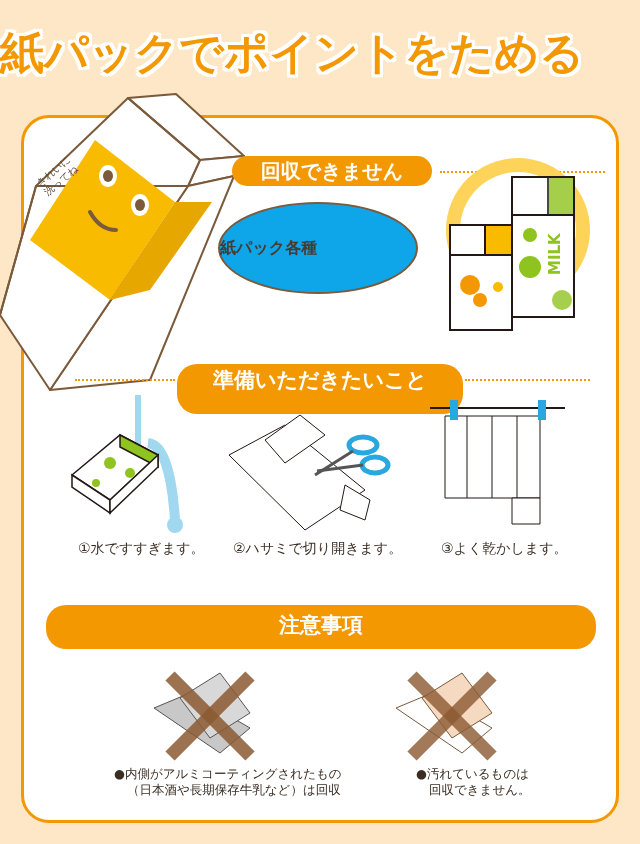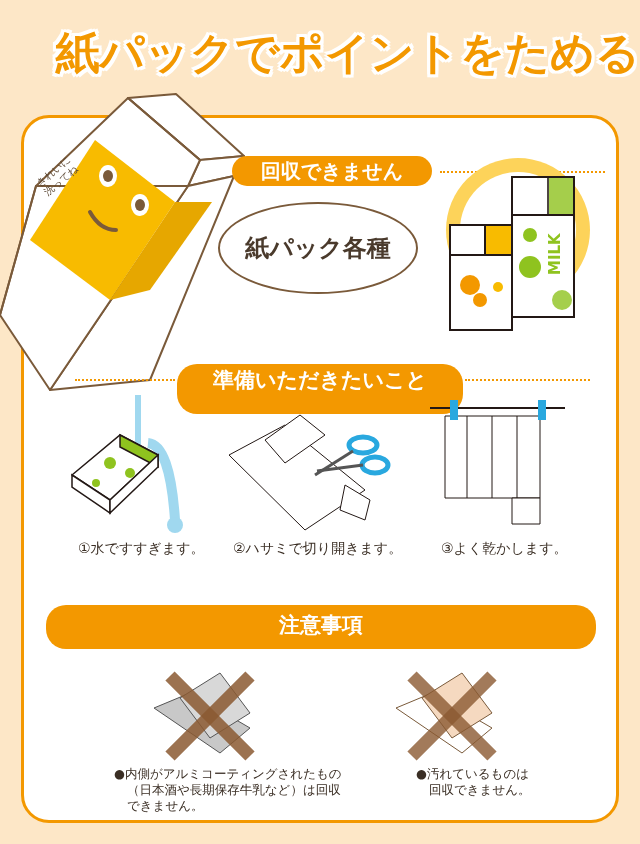--- a/index.html
+++ b/index.html
@@ -5,43 +5,43 @@
     * { box-sizing: border-box; margin: 0; padding: 0; }
     html, body { width: 640px; height: 844px; overflow: hidden; }
     body {
       background: #fde7c7;
       font-family: "DejaVu Sans", "Liberation Sans", sans-serif;
       position: relative;
       color: #4a3a2c;
     }
     .page-title {
       position: absolute; left: 0; top: 24px; width: 640px;
-      text-align: right;
+      text-align: left;
       font-size: 44px; font-weight: bold; letter-spacing: 0px;
       color: #f39800;
       text-shadow:
         -3px -3px 0 #fff, 3px -3px 0 #fff, -3px 3px 0 #fff, 3px 3px 0 #fff,
         0 -3px 0 #fff, 0 3px 0 #fff, -3px 0 0 #fff, 3px 0 0 #fff;
     }
     .card {
       position: absolute; left: 21px; top: 115px; width: 598px; height: 708px;
       background: #fff; border: 3px solid #f39800; border-radius: 28px;
     }
     .pill {
       position: absolute; background: #f39800; color: #fff;
       font-weight: bold; border-radius: 20px; text-align: center;
     }
     .pill-recyclable { left: 232px; top: 156px; width: 200px; height: 30px; font-size: 20px; line-height: 30px; }
     .pill-prep { left: 177px; top: 364px; width: 286px; height: 50px; font-size: 21px; line-height: 32px; }
     .pill-caution { left: 46px; top: 605px; width: 550px; height: 44px; font-size: 21px; line-height: 40px; }
     .dots { position: absolute; border-top: 2px dotted #f39800; height: 0; }
     .bubble {
       position: absolute; left: 218px; top: 202px; width: 200px; height: 92px;
-      border: 2.5px solid #7a5a3a; border-radius: 50%; background: #ffffff;
-      text-align: center; line-height: 88px; font-size: 24px; font-weight: bold; color: #4a3a2c;
+      border: 2.5px solid #7a5a3a; border-radius: 50%; background: #0ea5e9;
+      text-align: left; line-height: 88px; font-size: 16px; font-weight: bold; color: #4a3a2c;
     }
     .step-label { position: absolute; top: 540px; font-size: 14px; color: #3a2e24; white-space: nowrap; }
     .note { position: absolute; font-size: 12.5px; line-height: 16px; color: #3a2e24; }
     .note .bullet { color: #3a2e24; }
     .badge-text {
       position: absolute; left: 30px; top: 140px; font-size: 10px; color: #5a4632;
       transform: rotate(-40deg); transform-origin: left top; line-height: 12px;
     }
     svg { position: absolute; overflow: visible; }
   </style>
@@ -161,18 +161,17 @@
     <polygon points="4,40 40,25 100,60 70,85"></polygon>
     <polygon points="30,30 70,5 100,45 60,70" fill="#f5d9c0"></polygon>
   </g>
   <line x1="20" y1="8" x2="100" y2="88" stroke="#8b5a32" stroke-width="13" opacity=".8"></line>
   <line x1="100" y1="8" x2="20" y2="88" stroke="#8b5a32" stroke-width="13" opacity=".8"></line>
 </svg>
 
 <div class="note" style="left:114px;top:766px;">
   <div><span class="bullet">●</span><span>内側がアルミコーティングされたもの</span></div>
   <div style="padding-left:13px;">（日本酒や長期保存牛乳など）は回収</div>
-  <div style="padding-left:13px;">できません。</div>
 </div>
 <div class="note" style="left:416px;top:766px;">
   <div><span class="bullet">●</span><span>汚れているものは</span></div>
   <div style="padding-left:13px;">回収できません。</div>
 </div>
 
 </body></html>

